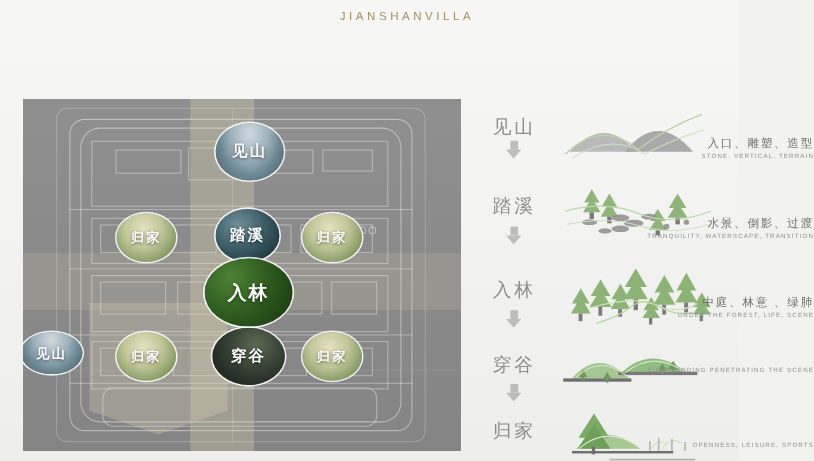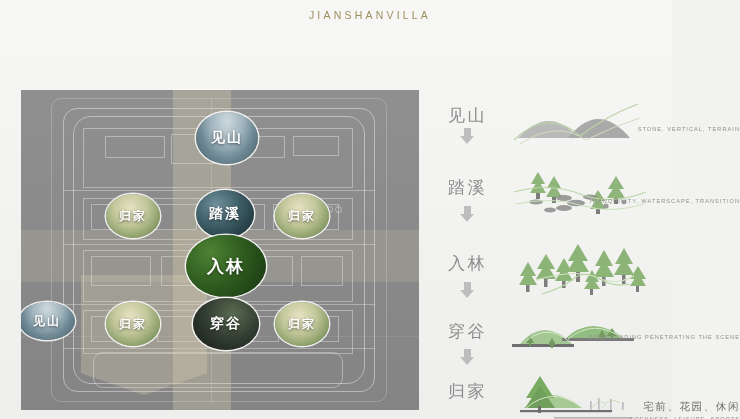--- a/index.html
+++ b/index.html
@@ -263,20 +263,21 @@
 
     <div class="stage" style="top:0px;height:60px;">
       <div class="stage-label" style="top:8px;">见山</div>
       <svg class="vignette" style="left:72px;top:0px;" width="135" height="50" viewBox="0 0 135 50">
         <path d="M8 42 Q40 8 68 42 Z" fill="#b9b9b9"></path>
         <path d="M58 42 Q88 4 120 42 Z" fill="#a9a9a9"></path>
         <path d="M4 44 Q38 12 70 40 Q96 20 128 8" fill="none" stroke="#bcd2a8" stroke-width="1.2"></path>
         <path d="M10 48 Q46 24 76 44 Q104 30 130 22" fill="none" stroke="#cfe0c0" stroke-width="1"></path>
       </svg>
       <div class="desc" style="right:0px;top:28px;">
+        <div class="cn">入口、雕塑、造型</div>
         <div class="en">STONE, VERTICAL, TERRAIN</div>
       </div>
     </div>
     <div class="arrow-down" style="top:32px;">
         <i></i>
       </div>
 
     <div class="stage" style="top:66px;height:62px;">
       <div class="stage-label" style="top:14px;">踏溪</div>
       <svg class="vignette" style="left:68px;top:0px;" width="145" height="56" viewBox="0 0 145 56">
@@ -303,20 +304,21 @@
           <ellipse cx="58" cy="46" rx="8" ry="3"></ellipse>
           <ellipse cx="84" cy="35" rx="7" ry="2.6"></ellipse>
           <ellipse cx="44" cy="48" rx="6" ry="2.4"></ellipse>
           <circle cx="100" cy="44" r="2.6"></circle>
           <circle cx="118" cy="40" r="2.4"></circle>
         </g>
         <path d="M8 30 Q44 20 74 32 Q104 44 140 30" fill="none" stroke="#bcd6a6" stroke-width="1.1"></path>
         <path d="M10 42 Q46 34 78 44 Q106 52 138 42" fill="none" stroke="#cde2bb" stroke-width="1"></path>
       </svg>
       <div class="desc" style="right:0px;top:34px;">
+        <div class="cn">水景、倒影、过渡</div>
         <div class="en">TRANQUILITY, WATERSCAPE, TRANSITION</div>
       </div>
     </div>
     <div class="arrow-down" style="top:110px;">
         <i></i>
       </div>
 
     <div class="stage" style="top:142px;height:66px;">
       <div class="stage-label" style="top:14px;">入林</div>
       <svg class="vignette" style="left:68px;top:0px;" width="148" height="62" viewBox="0 0 148 62">
@@ -344,20 +346,24 @@
           <rect x="56" y="43" width="3.5" height="7"></rect>
             <rect x="70" y="34" width="4" height="10"></rect>
           <rect x="96" y="39" width="3.5" height="9"></rect>
             <rect x="116" y="37" width="3.5" height="9"></rect>
           <rect x="130" y="48" width="3" height="6"></rect>
             <rect x="84" y="51" width="3" height="6"></rect>
         </g>
         <path d="M30 42 Q70 30 92 40 Q110 48 128 38" fill="none" stroke="#cfe3c0" stroke-width="1.1"></path>
         <path d="M36 56 Q56 50 66 42 Q78 32 92 40 Q108 50 124 46" fill="none" stroke="#b6d6a0" stroke-width="1.2"></path>
       </svg>
+      <div class="desc" style="right:0px;top:30px;">
+        <div class="cn">中庭、林意 、绿肺</div>
+        <div class="en">UNDER THE FOREST, LIFE, SCENE</div>
+      </div>
     </div>
     <div class="arrow-down" style="top:186px;">
         <i></i>
       </div>
 
     <div class="stage" style="top:210px;height:62px;">
       <div class="stage-label" style="top:14px;">穿谷</div>
       <svg class="vignette" style="left:68px;top:4px;" width="140" height="48" viewBox="0 0 140 48">
         <path d="M14 34 Q38 6 66 34 Z" fill="#9cc289" opacity=".9"></path>
         <path d="M58 30 Q86 2 120 30 Z" fill="#8ab977" opacity=".92"></path>
@@ -399,19 +405,18 @@
           <rect x="84" y="33" width="1.6" height="9"></rect>
             <rect x="92" y="30" width="1.6" height="12"></rect>
           <rect x="104" y="31" width="1.6" height="11"></rect>
             <rect x="116" y="34" width="1.6" height="8"></rect>
         </g>
         <rect x="14" y="42" width="92" height="2.2" fill="#6f6f6f"></rect>
         <rect x="48" y="49" width="78" height="1.6" fill="#b3b3b3"></rect>
         <path d="M20 40 Q46 18 74 38" fill="none" stroke="#d6e8c8" stroke-width="1"></path>
       </svg>
       <div class="desc" style="right:0px;top:32px;">
-        <div class="cn">宅前、花园、休闲</div>
         <div class="en">OPENNESS, LEISURE, SPORTS</div>
       </div>
     </div>
 
   </div>
 </div>
 
 </body></html>

